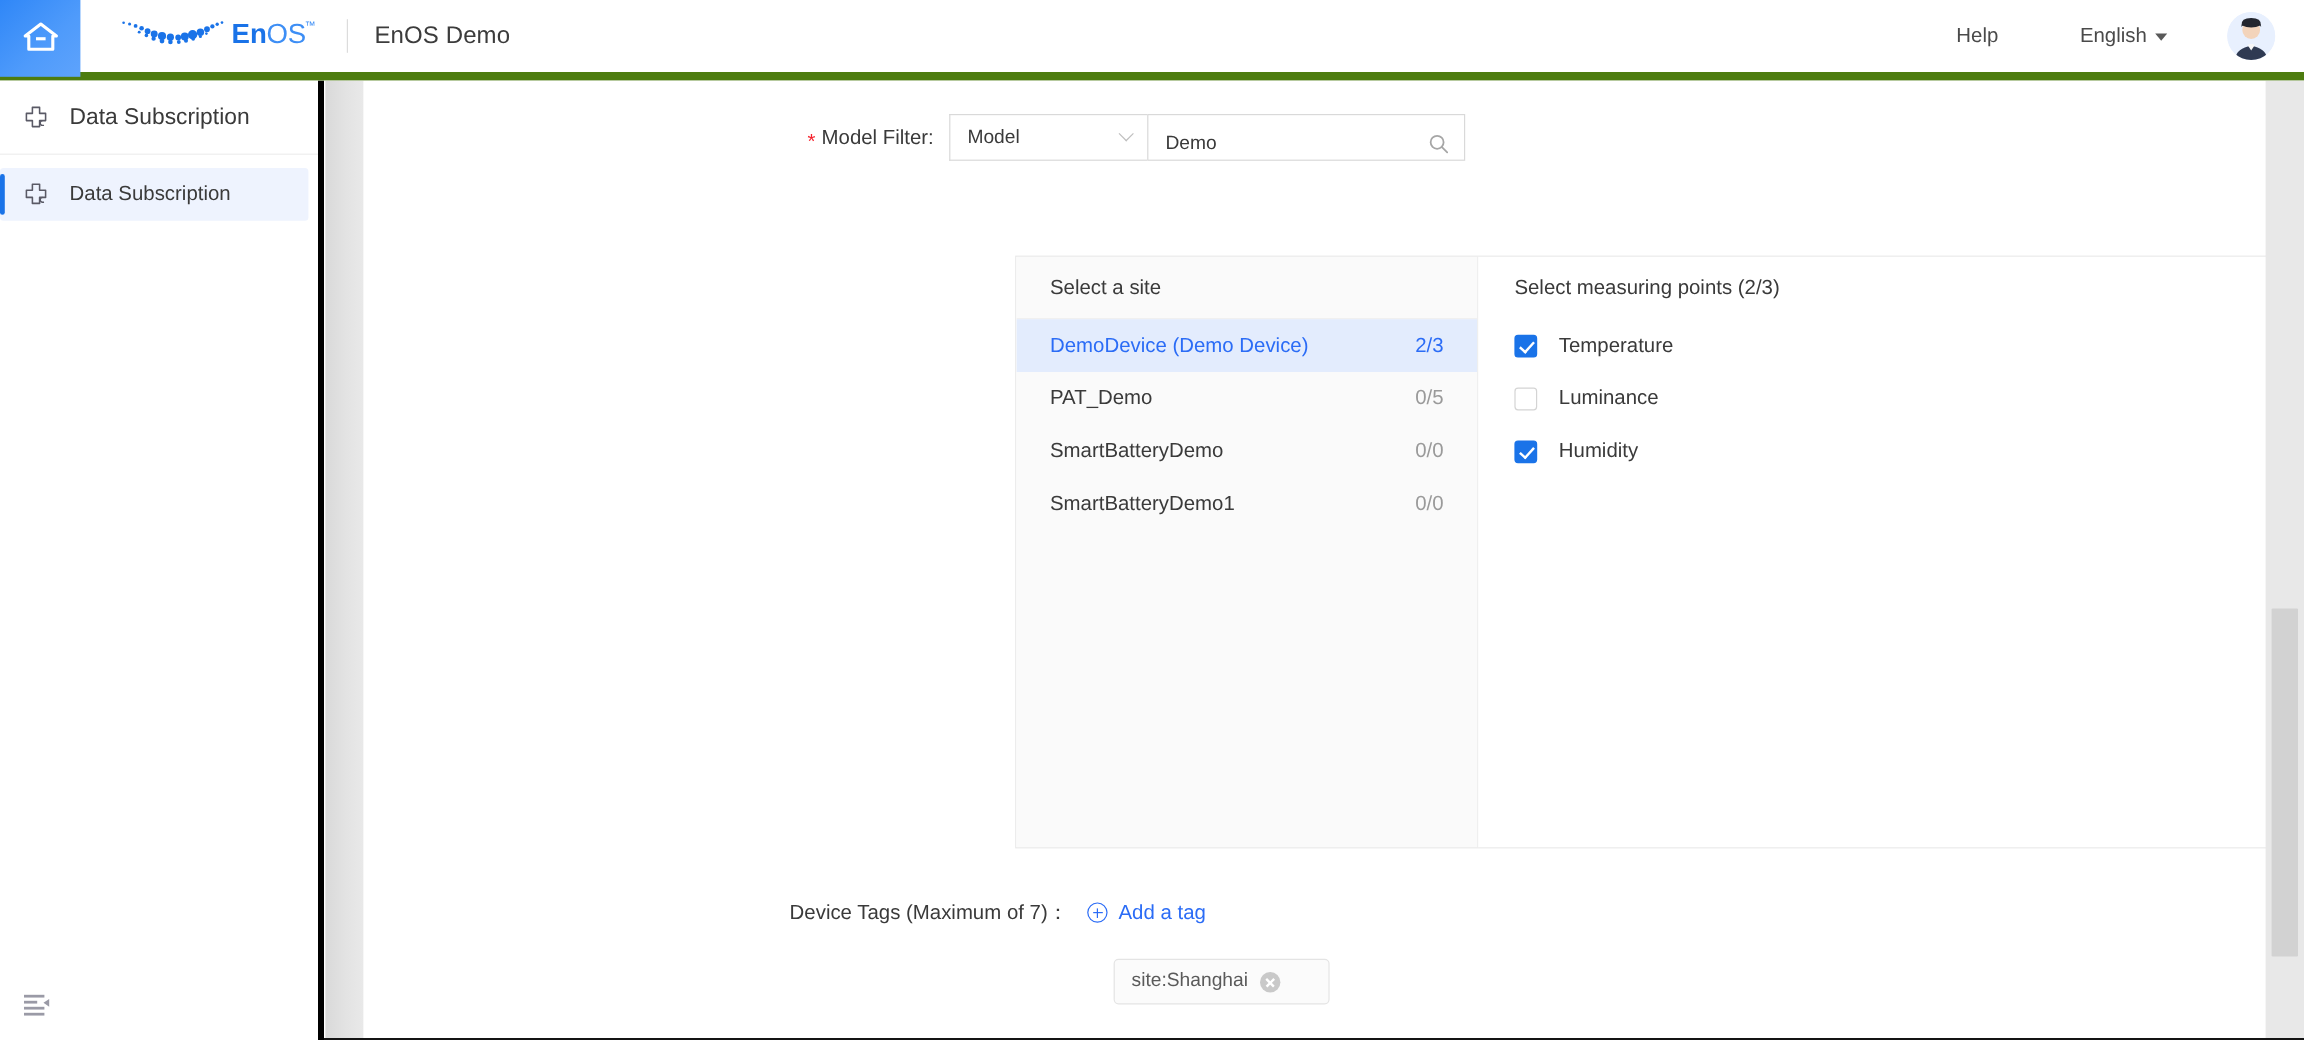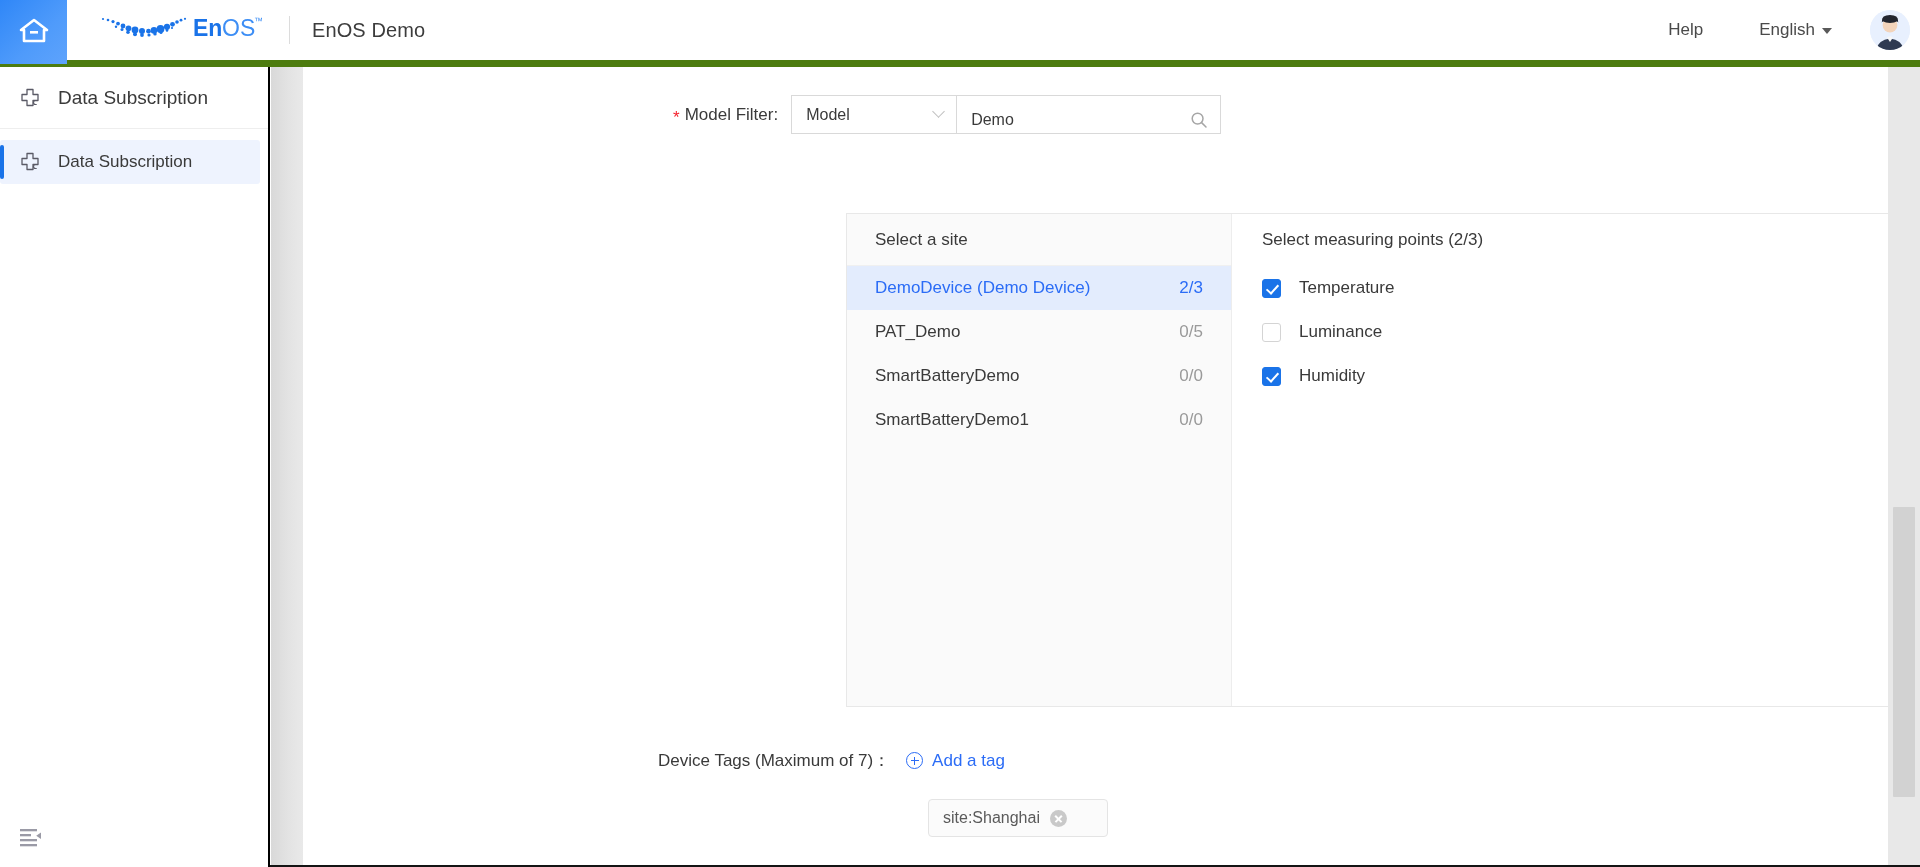--- a/index.html
+++ b/index.html
@@ -37,21 +37,21 @@
   .header-divider {
     width: 1px; height: 28px; background: #dcdcdc;
     margin: 0 22px 0 24px;
   }
   .demo-title {
     font-size: 20px; color: #3c3c3c; letter-spacing: .1px;
     white-space: nowrap;
   }
   .header-right {
     margin-left: auto; display: flex; align-items: center;
-    padding-right: 10px; gap: 0;
+    padding-right: 24px; gap: 12px;
   }
   .hr-item {
     font-size: 17px; color: #4a4a4a;
     padding: 0 28px; cursor: pointer; white-space: nowrap;
     display: flex; align-items: center; gap: 7px;
   }
   .caret-down {
     width: 0; height: 0; border-left: 5px solid transparent;
     border-right: 5px solid transparent; border-top: 6px solid #595959;
     display: inline-block; position: relative; top: 1px;
@@ -61,21 +61,21 @@
     background: #e8f0fe; overflow: hidden;
     margin-left: 10px; cursor: pointer;
     flex: 0 0 40px;
   }
 
   
   .sidebar {
     position: absolute; top: 67px; left: 0;
     width: 270px; height: 800px;
     background: #ffffff;
-    border-right: 2px solid #000000;
+    border-right: 5px solid #000000;
     z-index: 10;
   }
   .side-head {
     height: 62px;
     display: flex; align-items: center;
     padding-left: 18px; gap: 16px;
     border-bottom: 1px solid #eeeeee;
     cursor: pointer;
   }
   .side-head .lbl { font-size: 19px; color: #3a3a3a; }

